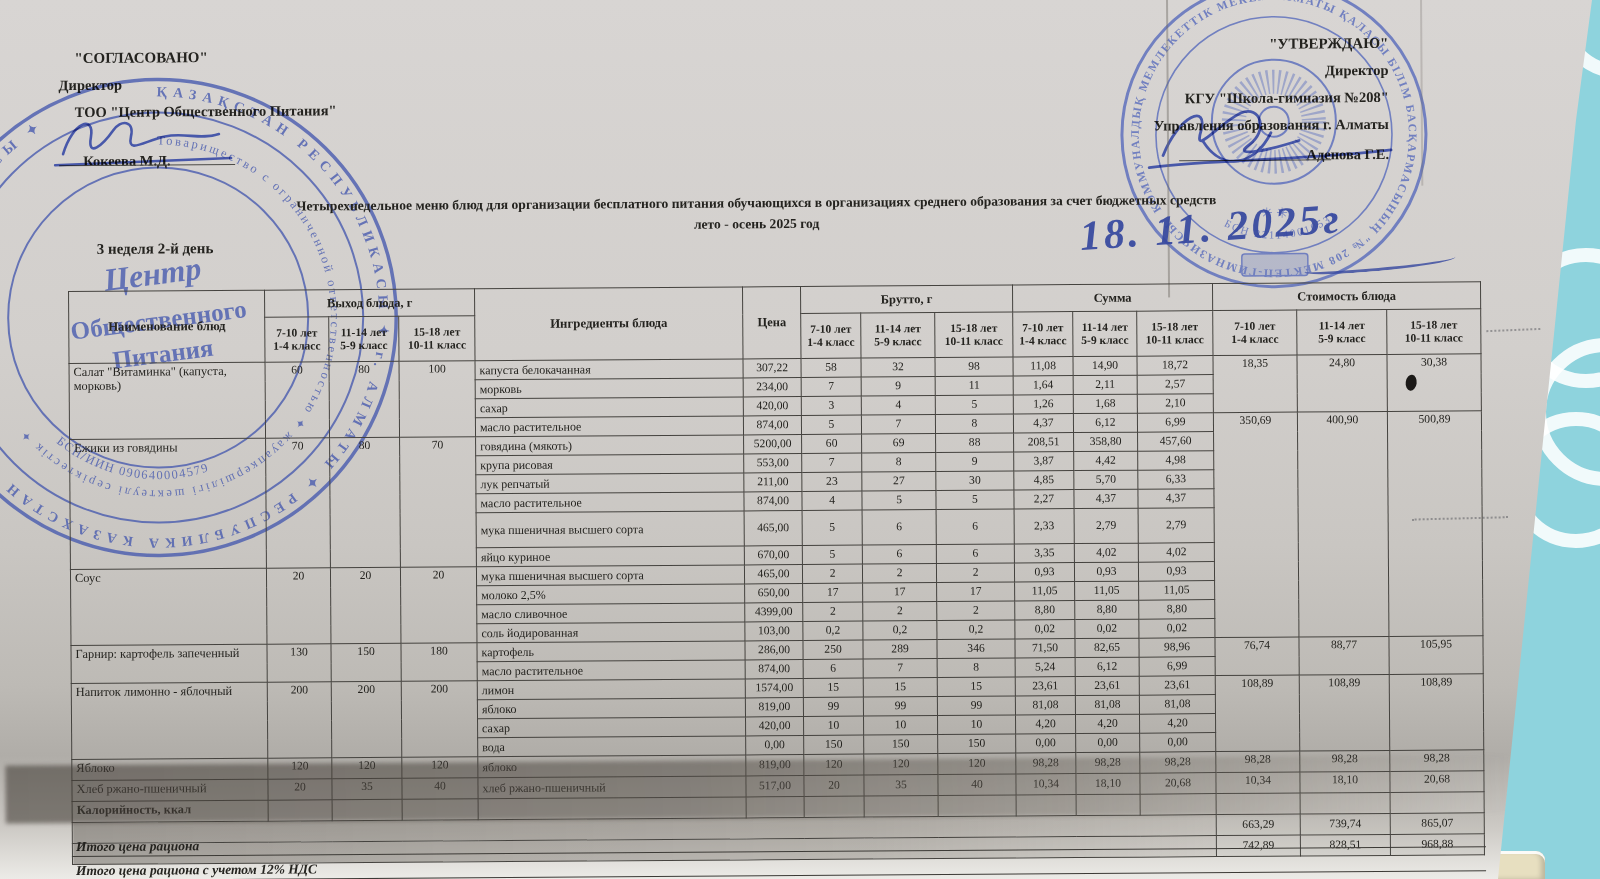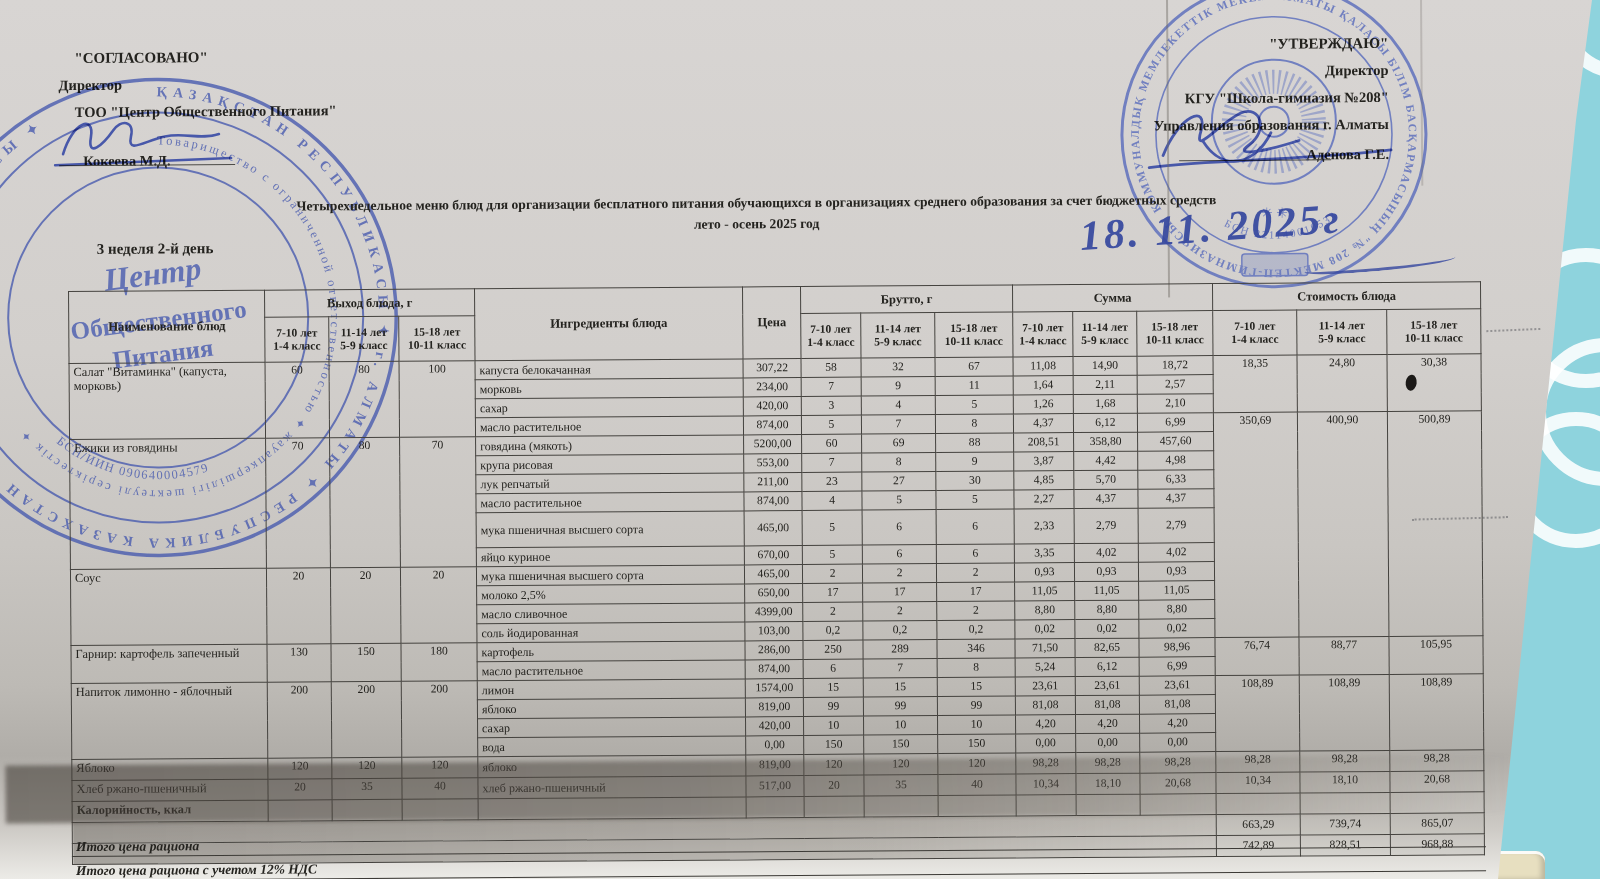--- a/index.html
+++ b/index.html
@@ -210,21 +210,21 @@
           <tbody>
               <tr>
                 <td class="dishname" rowspan="4">Салат "Витаминка" (капуста, морковь)</td>
                 <td class="out" rowspan="4">60</td>
                 <td class="out" rowspan="4">80</td>
                 <td class="out" rowspan="4">100</td>
                 <td class="ingr">капуста белокачанная</td>
                 <td class="num">307,22</td>
                 <td class="num">58</td>
                 <td class="num">32</td>
-                <td class="num">67</td>
+                <td class="num">98</td>
                 <td class="num">11,08</td>
                 <td class="num">14,90</td>
                 <td class="num">18,72</td>
                 <td class="cost" rowspan="3">18,35</td>
                 <td class="cost" rowspan="3">24,80</td>
                 <td class="cost" rowspan="3">30,38</td>
               </tr>
               <tr>
                 <td class="ingr">морковь</td>
                 <td class="num">234,00</td>

